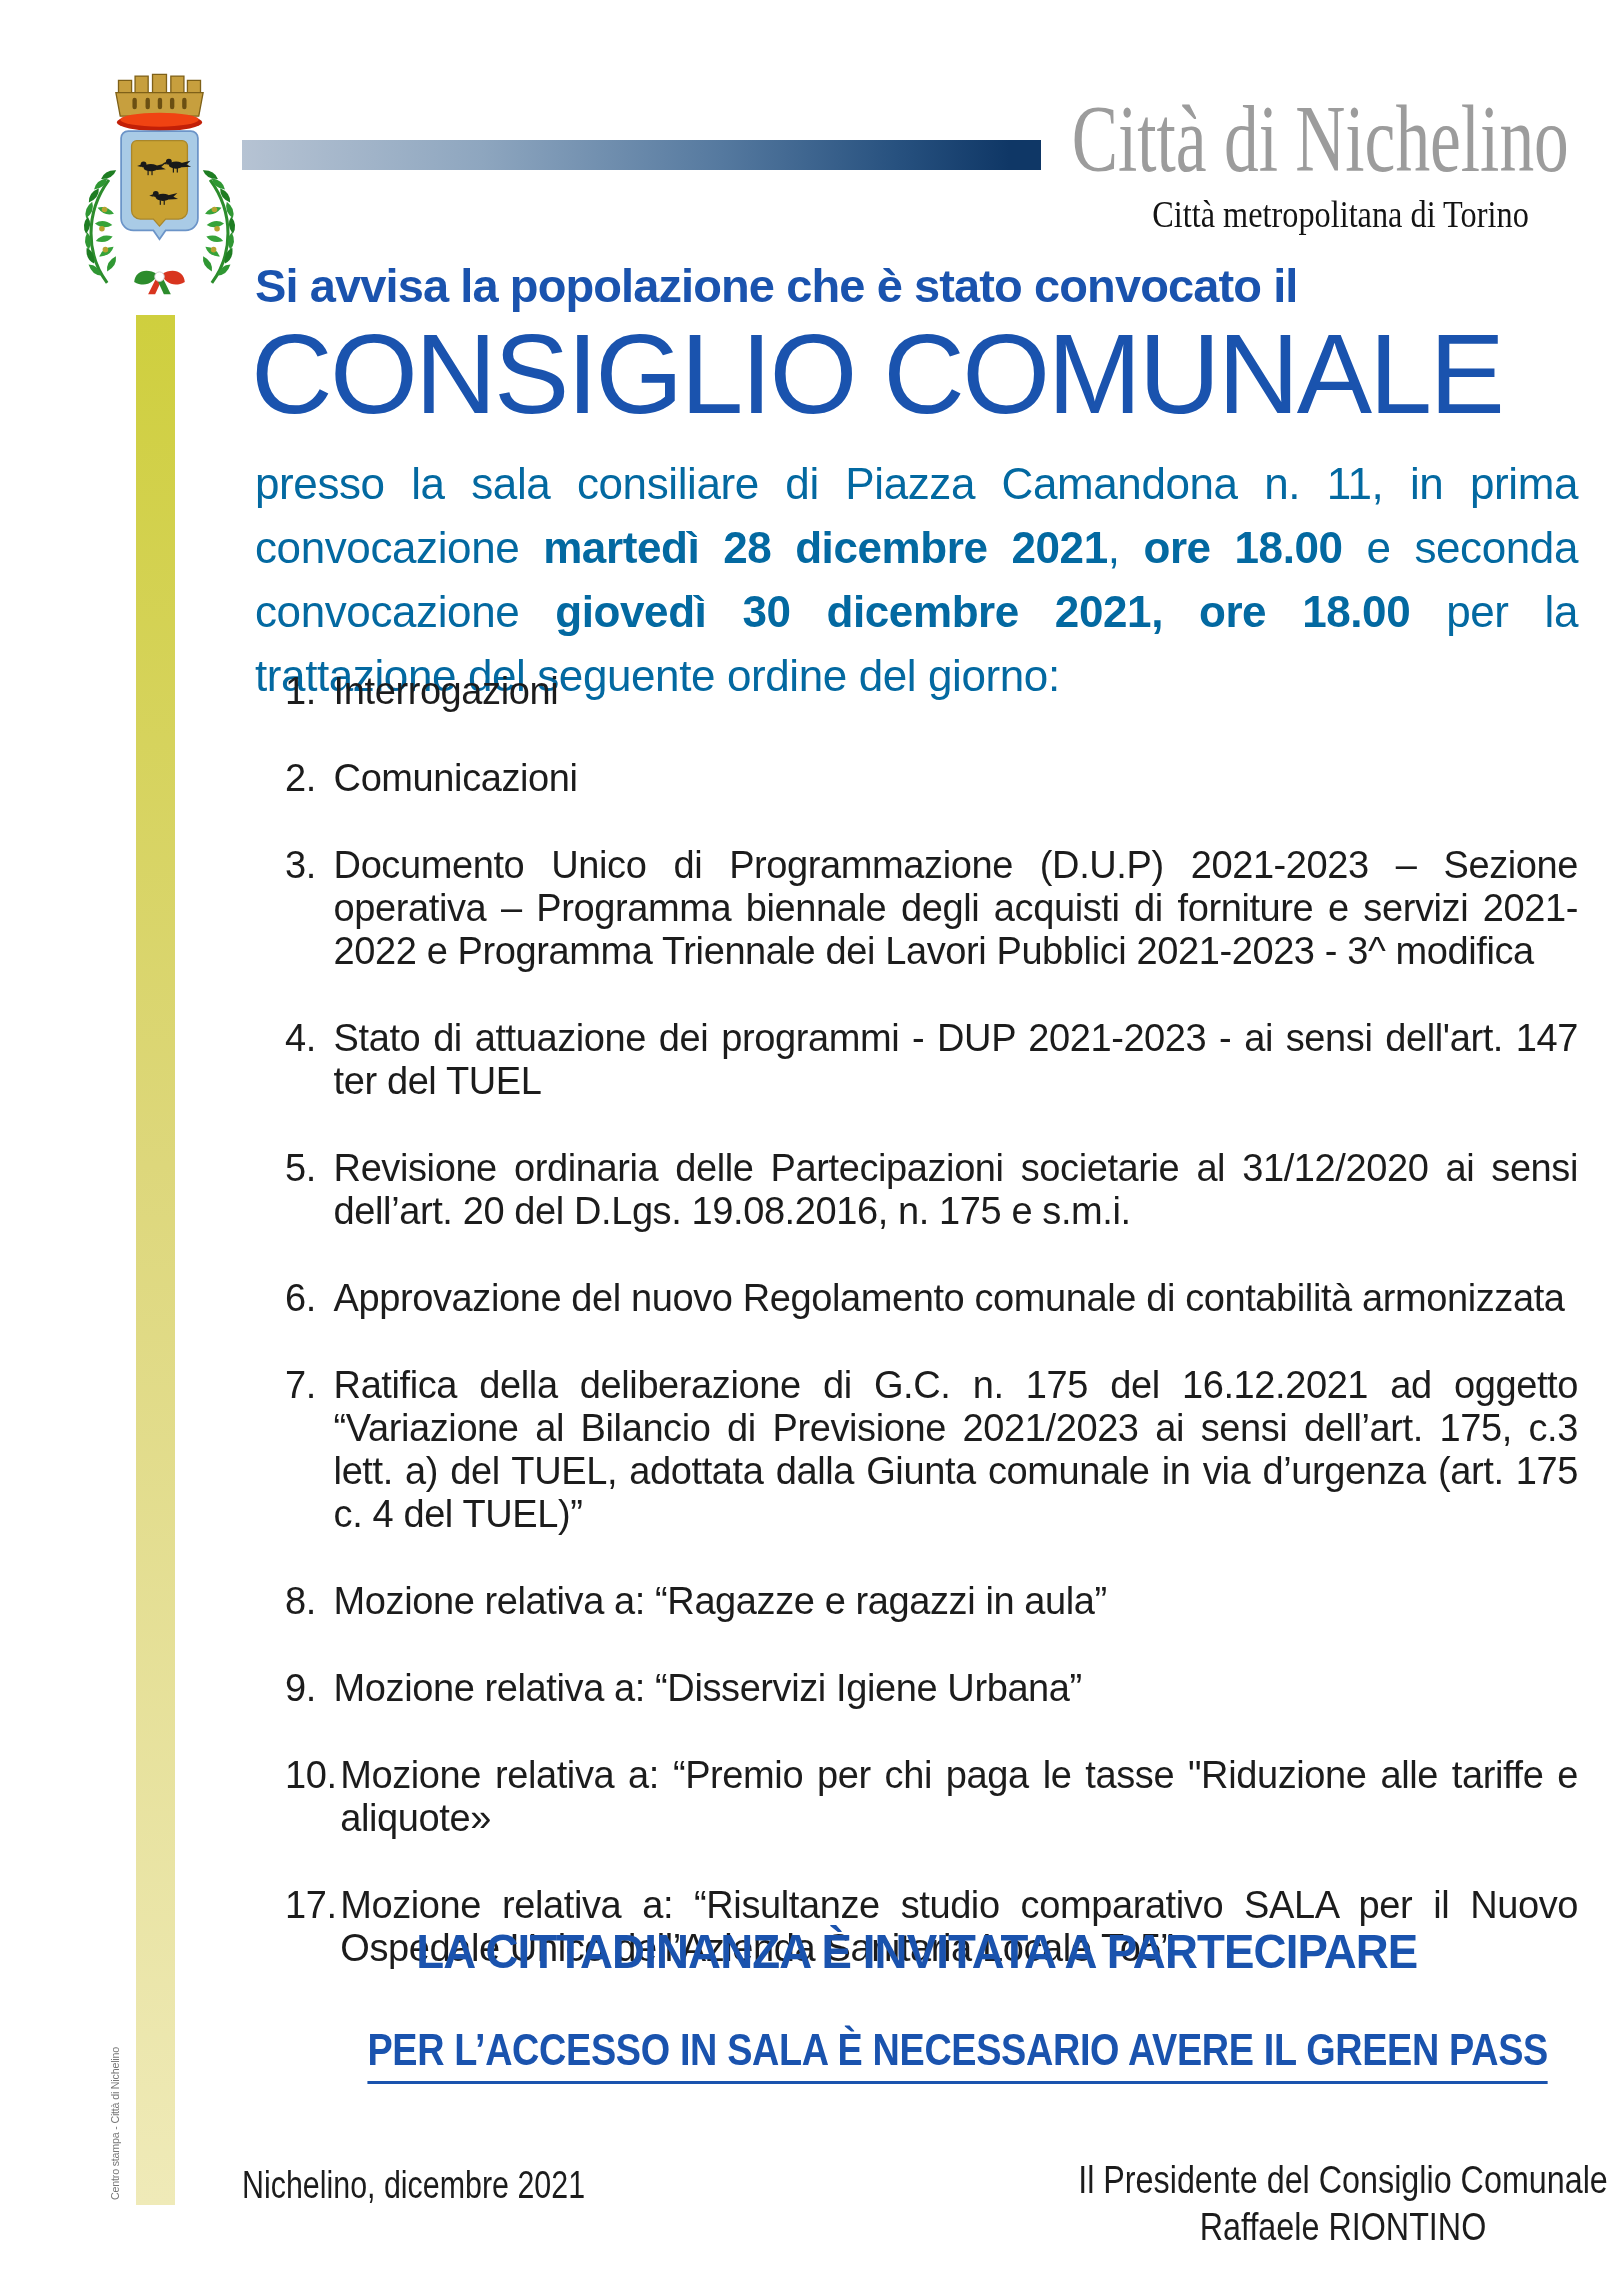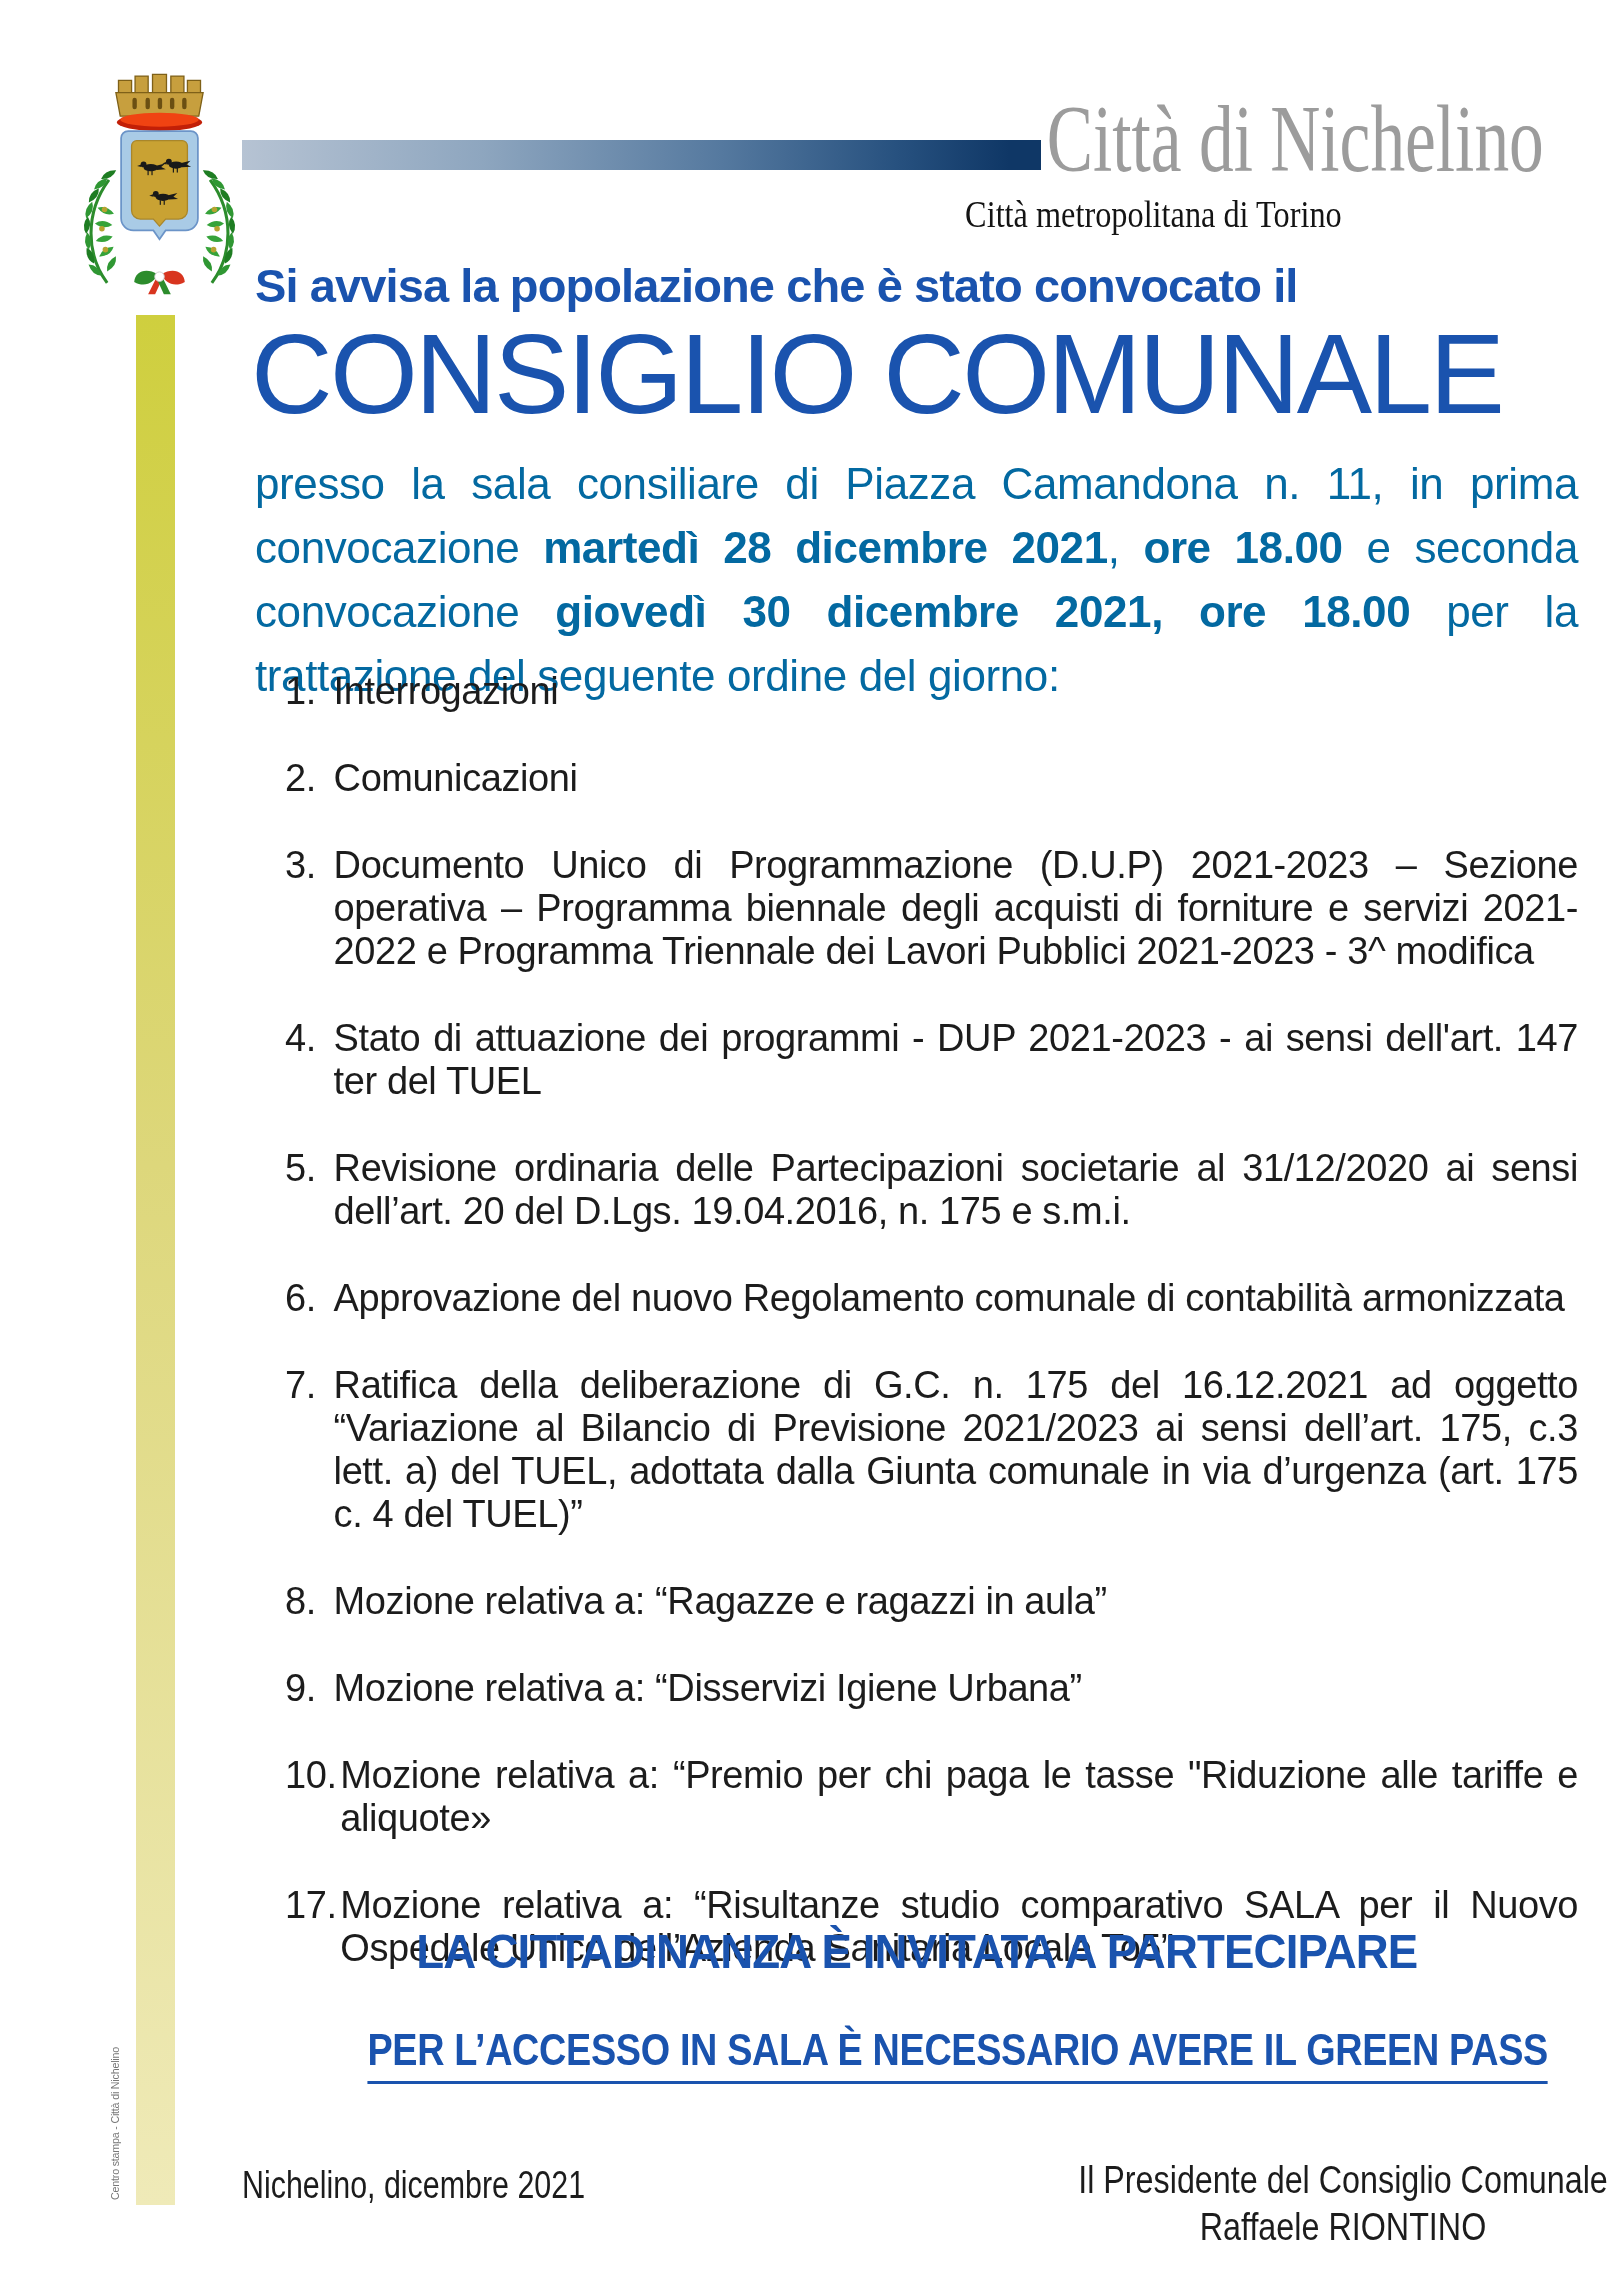--- a/index.html
+++ b/index.html
@@ -11,21 +11,21 @@
     font-family:"Liberation Sans", sans-serif;
     color:var(--text_black,#1c1c1c);
   }
   
   .grad-band{
     position:absolute;left:242px;top:140px;width:799px;height:29.6px;
     background:linear-gradient(90deg,
       var(--band_light,#b6c3d3) 0%, #8ea6bf 30%, #55799f 60%, #27517f 82%,
       var(--band_dark,#0f3766) 96%);
   }
-  .masthead{position:absolute;top:88px;right:77px;text-align:left;}
+  .masthead{position:absolute;top:88px;right:52px;text-align:right;}
   .masthead .city{
     font-family:"Liberation Serif", serif;
     font-size:95px;line-height:1.08;color:var(--masthead_gray,#9c9c9c);
     transform:scaleX(0.73);transform-origin:right center;white-space:nowrap;
   }
   .masthead .metro{
     font-family:"Liberation Serif", serif;
     font-size:38px;color:#141414;margin-top:1.8px;padding-right:47px;
     transform:scaleX(0.85);transform-origin:right center;white-space:nowrap;
   }
@@ -186,21 +186,21 @@
       <span class="txt">Documento Unico di Programmazione (D.U.P) 2021-2023 – Sezione operativa – Programma biennale degli acquisti di forniture e servizi 2021-2022 e Programma Triennale dei Lavori Pubblici 2021-2023 - 3^ modifica</span>
     </div>
 
     <div class="item">
       <span class="num">4.</span>
       <span class="txt">Stato di attuazione dei programmi - DUP 2021-2023 - ai sensi dell'art. 147 ter del TUEL</span>
     </div>
 
     <div class="item">
       <span class="num">5.</span>
-      <span class="txt">Revisione ordinaria delle Partecipazioni societarie al 31/12/2020 ai sensi dell’art. 20 del D.Lgs. 19.04.2016, n. 175 e s.m.i.</span>
+      <span class="txt">Revisione ordinaria delle Partecipazioni societarie al 31/12/2020 ai sensi dell’art. 20 del D.Lgs. 19.08.2016, n. 175 e s.m.i.</span>
     </div>
 
     <div class="item">
       <span class="num">6.</span>
       <span class="txt">Approvazione del nuovo Regolamento comunale di contabilità armonizzata</span>
     </div>
 
     <div class="item">
       <span class="num">7.</span>
       <span class="txt">Ratifica della deliberazione di G.C. n. 175 del 16.12.2021 ad oggetto “Variazione al Bilancio di Previsione 2021/2023 ai sensi dell’art. 175, c.3 lett. a) del TUEL, adottata dalla Giunta comunale in via d’urgenza (art. 175 c. 4 del TUEL)”</span>

